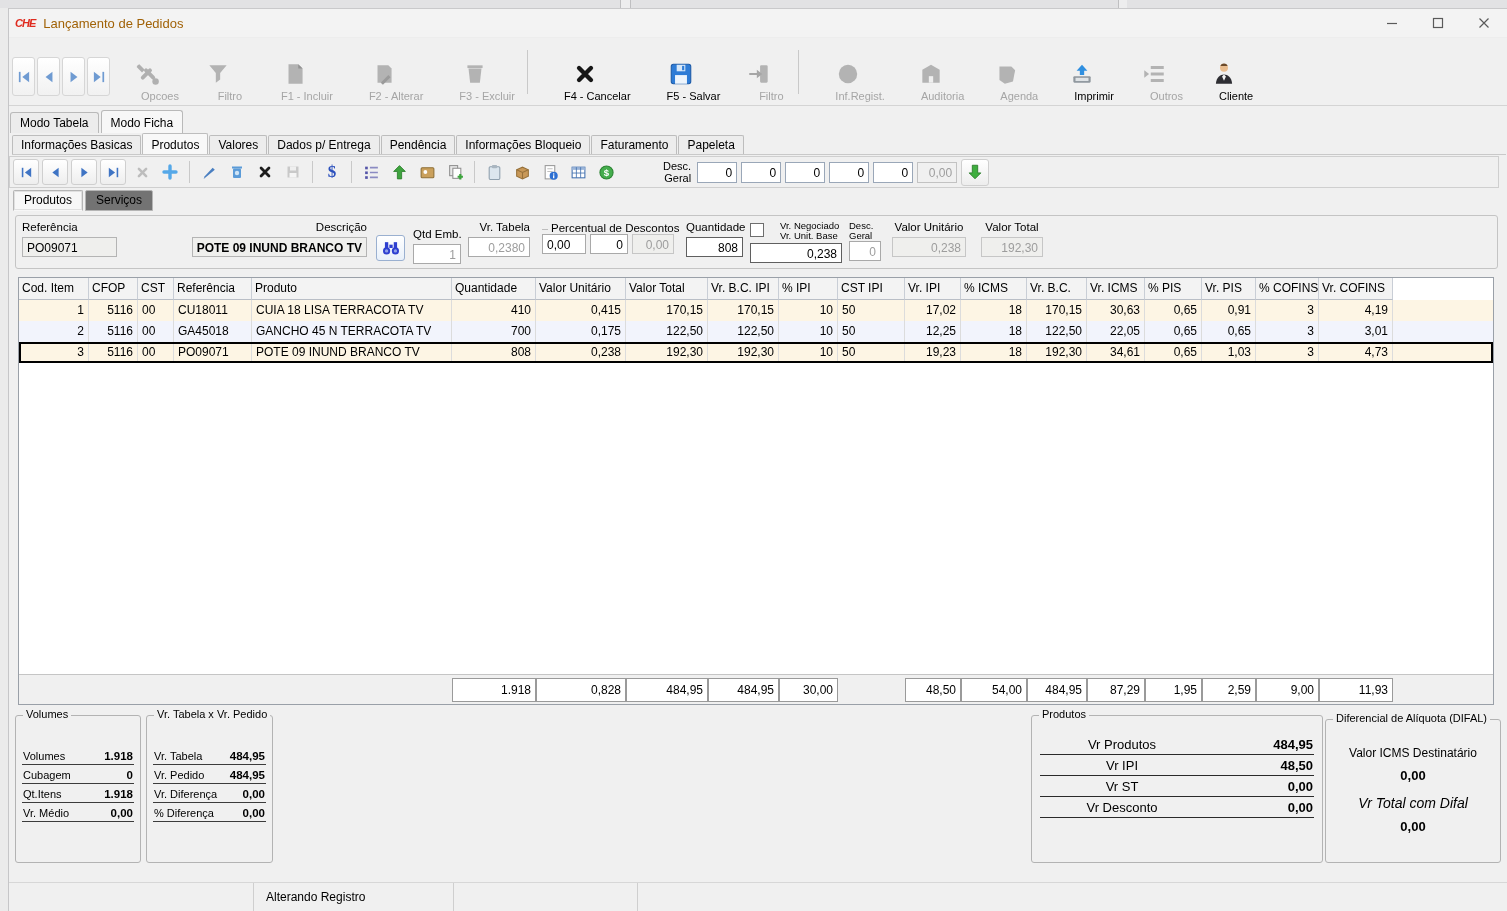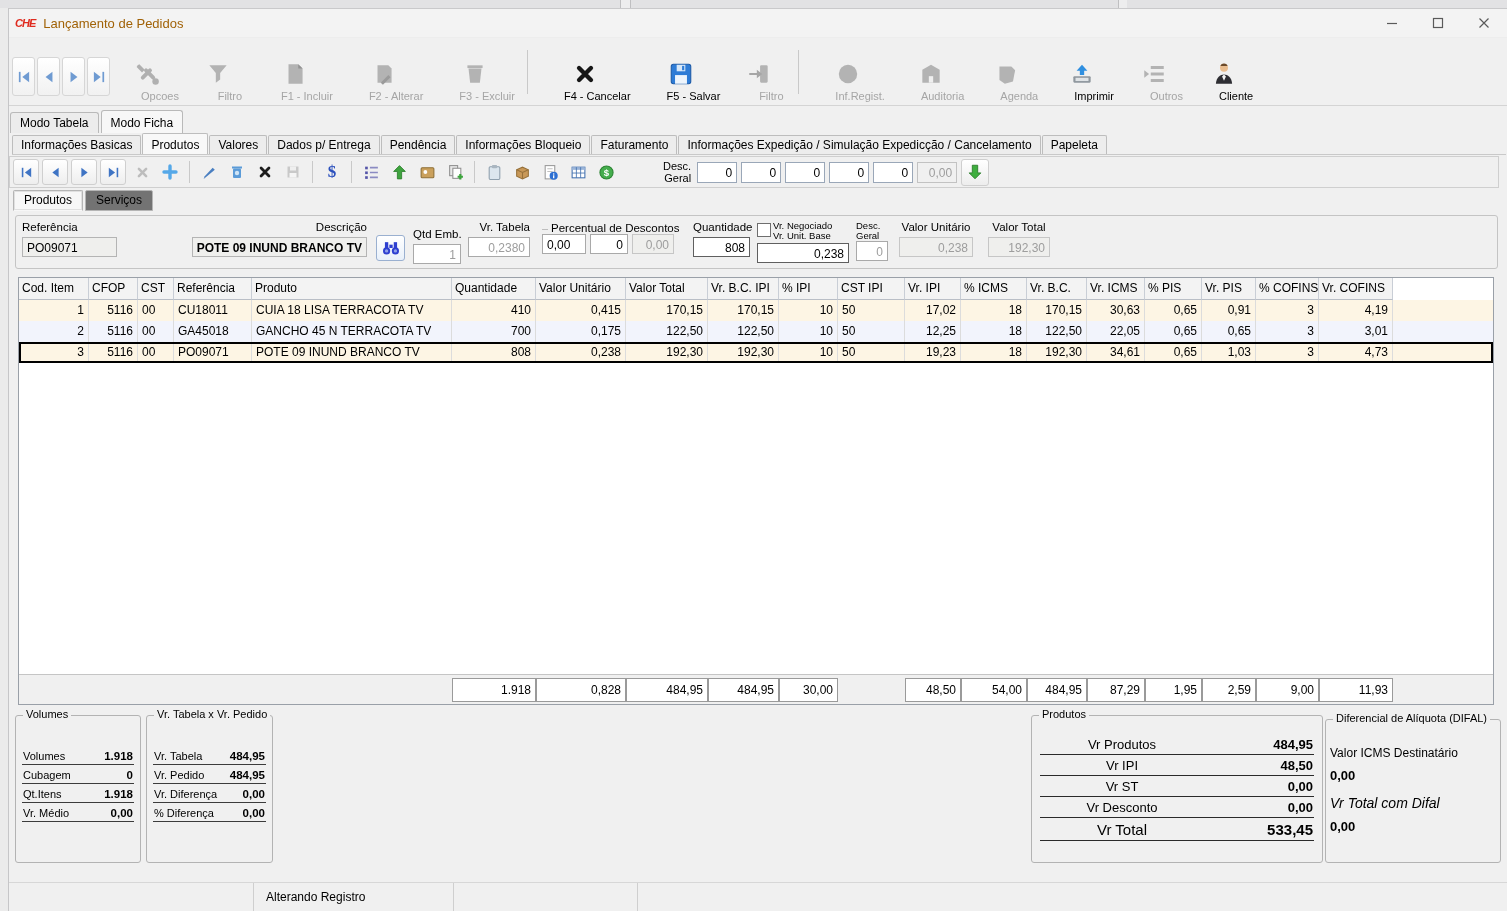--- a/index.html
+++ b/index.html
@@ -60,21 +60,21 @@
   .fld{border:1px solid #a9a9a9;background:#fff;height:20px;line-height:20px;padding:0 4px;font-size:12px;box-sizing:border-box;white-space:nowrap;overflow:hidden;}
   .fld.ro{background:#efefed;border-color:#b4b4b4;}
   .fld.dis{background:#efefed;color:#9d9d9d;border-color:#c6c6c6;}
   .fld.gtx{color:#9d9d9d;}
   .fld.rt{text-align:right;}
   .fld.bold{font-weight:bold;}
   .fld.dark{border-color:#5f5f5f;}
   .binocbtn{width:27px;height:24px;margin:14px 8px 0 2px;border:1px solid #9ab0d0;border-radius:3px;background:linear-gradient(#ffffff,#e8f0fa);display:flex;align-items:center;justify-content:center;}
   .pgroup{position:relative;border-top:1px solid #bdbdbd;margin-top:8px;padding-top:4px;display:flex;gap:4px;}
   .pgroup .plabel{position:absolute;top:-8px;left:6px;background:#f0f0f0;padding:0 3px;font-size:11.5px;white-space:nowrap;}
-  .cbrow{display:flex;align-items:flex-start;gap:2px;height:22px;}
+  .cbrow{display:flex;align-items:flex-start;gap:16px;height:22px;}
   .checkbox{width:12px;height:12px;border:1px solid #6e6e6e;background:#fff;margin-top:2px;}
   .lbl2{font-size:9.5px;line-height:10px;white-space:nowrap;}
 
   
   .grid{position:absolute;left:9px;top:268px;width:1476px;height:428px;border:1px solid #9aa0a8;background:#fff;display:flex;flex-direction:column;box-sizing:border-box;}
   .ghead{display:flex;background:#fff;}
   .hc{box-sizing:border-box;background:#f3f3f3;border-right:1px solid #c9ced6;border-bottom:1px solid #b9bec6;padding:0 3px;line-height:21px;height:22px;font-size:12px;white-space:nowrap;overflow:hidden;}
   .grow{display:flex;height:21px;}
   .row-odd{background:#fdf5e4;}
   .row-even{background:#f2f4fc;}
@@ -96,21 +96,21 @@
   .gbox .legend{position:absolute;top:-8px;left:7px;background:#f0f0f0;padding:0 3px;font-size:11px;white-space:nowrap;}
   .vp{left:6px;top:14px;width:126px;height:148px;padding:30px 6px 0 6px;}
   .tp{left:137px;top:14px;width:127px;height:148px;padding:30px 6px 0 6px;}
   .vrow{display:flex;justify-content:space-between;align-items:baseline;border-bottom:1px solid #3c3c3c;padding:4px 1px 2px 1px;font-size:11px;}
   .vrow .val{font-weight:bold;font-size:11.5px;}
   .pp{left:1022px;top:14px;width:292px;height:148px;padding:18px 8px 0 8px;}
   .prow{display:flex;align-items:baseline;border-bottom:1px solid #2a2a2a;padding:3px 1px 2px 1px;font-size:13px;}
   .prow .plab{flex:1;text-align:center;}
   .prow .pval{width:110px;text-align:right;font-weight:bold;}
   .prow.big{font-size:15px;}
-  .df{left:1316px;top:18px;width:176px;height:144px;padding:26px 4px 0 4px;text-align:left;}
+  .df{left:1316px;top:18px;width:176px;height:144px;padding:26px 4px 0 4px;text-align:center;}
   .df .l1{font-size:12px;}
   .df .v1{font-weight:bold;font-size:13px;margin:8px 0 12px 0;}
   .df .l2{font-size:14px;font-style:italic;}
   .df .v2{font-weight:bold;font-size:13px;margin-top:8px;}
 
   
   .statusbar{position:absolute;left:0;top:873px;width:100%;height:29px;background:#f0f0f0;border-top:1px solid #d7d7d7;display:flex;}
   .scell{border-right:1px solid #cfcfcf;height:100%;line-height:28px;padding-left:12px;box-sizing:border-box;font-size:12px;}
   .s1{width:245px;} .s2{width:200px;} .s3{width:184px;} .s4{flex:1;border-right:none;}
   svg{display:block;}
@@ -315,21 +315,20 @@
   </div>
 
   <div class="pagetabs">
     <div class="ptab">Informações Basicas</div>
     <div class="ptab active">Produtos</div>
     <div class="ptab">Valores</div>
     <div class="ptab">Dados p/ Entrega</div>
     <div class="ptab">Pendência</div>
     <div class="ptab">Informações Bloqueio</div>
     <div class="ptab">Faturamento</div>
-    <div class="ptab">Informações Expedição / Simulação Expedicção / Cancelamento</div>
     <div class="ptab">Papeleta</div>
   </div>
 
   <div class="toolbar2">
     <div class="nav2">
         <svg width="13" height="11" viewBox="0 0 16 14">
           <path d="M3 1v12" stroke="#3f74c4" stroke-width="2"></path>
           <path d="M14 1L6 7l8 6z" fill="#3f74c4"></path>
         </svg>
       </div>
@@ -501,21 +500,21 @@
         </svg>
       </div>
     <div class="fg" style="width:48px;margin-top:7px;">
       <div class="flbl rgt">Qtd Emb.</div>
       <div class="fld rt gtx">1</div>
     </div>
     <div class="fg" style="width:62px;margin-right:12px;">
       <div class="flbl rgt">Vr. Tabela</div>
       <div class="fld rt gtx">0,2380</div>
     </div>
-    <div class="pgroup" style="width:132px;margin-right:19px;">
+    <div class="pgroup" style="width:132px;margin-right:12px;">
       <div class="plabel">Percentual de Descontos</div>
       <div class="fld" style="width:44px;">0,00</div>
       <div class="fld rt" style="width:38px;">0</div>
       <div class="fld rt dis" style="width:42px;">0,00</div>
     </div>
     <div class="fg" style="width:57px;">
       <div class="flbl rgt">Quantidade</div>
       <div class="fld rt dark">808</div>
     </div>
     <div class="fg" style="width:92px;">
@@ -707,24 +706,20 @@
           <span class="pval">48,50</span>
         </div>
       <div class="prow">
           <span class="plab">Vr ST</span>
           <span class="pval">0,00</span>
         </div>
       <div class="prow">
           <span class="plab">Vr Desconto</span>
           <span class="pval">0,00</span>
         </div>
-      <div class="prow big">
-          <span class="plab">Vr Total</span>
-          <span class="pval">533,45</span>
-        </div>
     </div>
     <div class="gbox df">
       <div class="legend">Diferencial de Alíquota (DIFAL)</div>
       <div class="l1">Valor ICMS Destinatário</div>
       <div class="v1">0,00</div>
       <div class="l2">Vr Total com Difal</div>
       <div class="v2">0,00</div>
     </div>
   </div>
 

